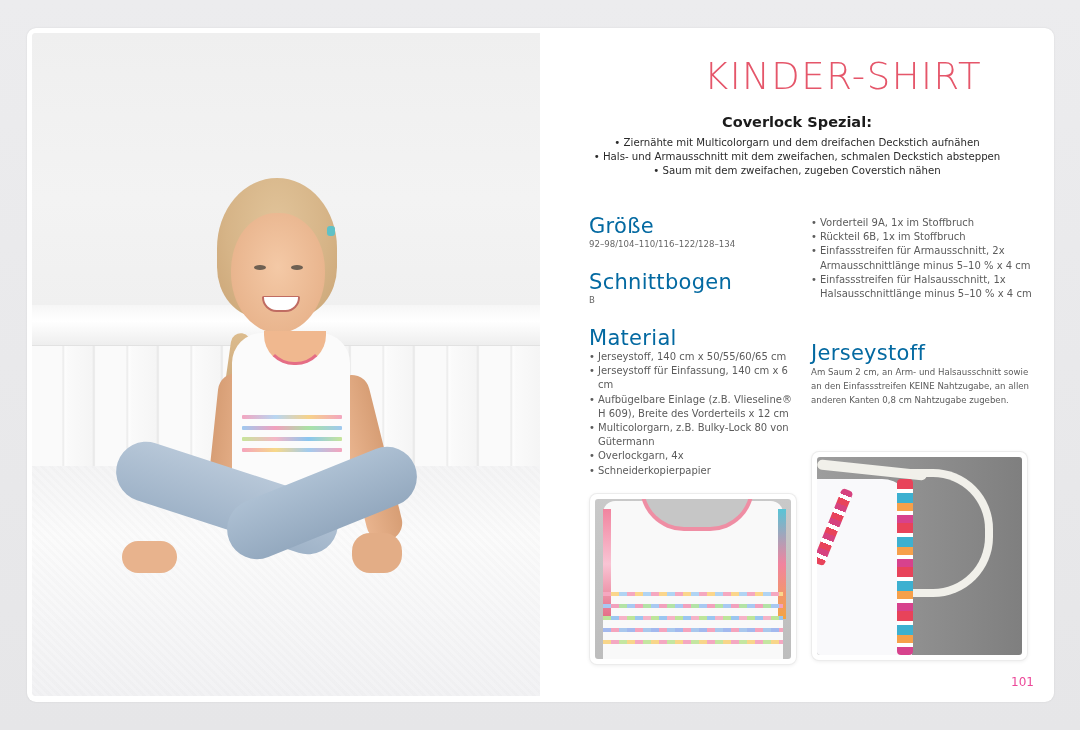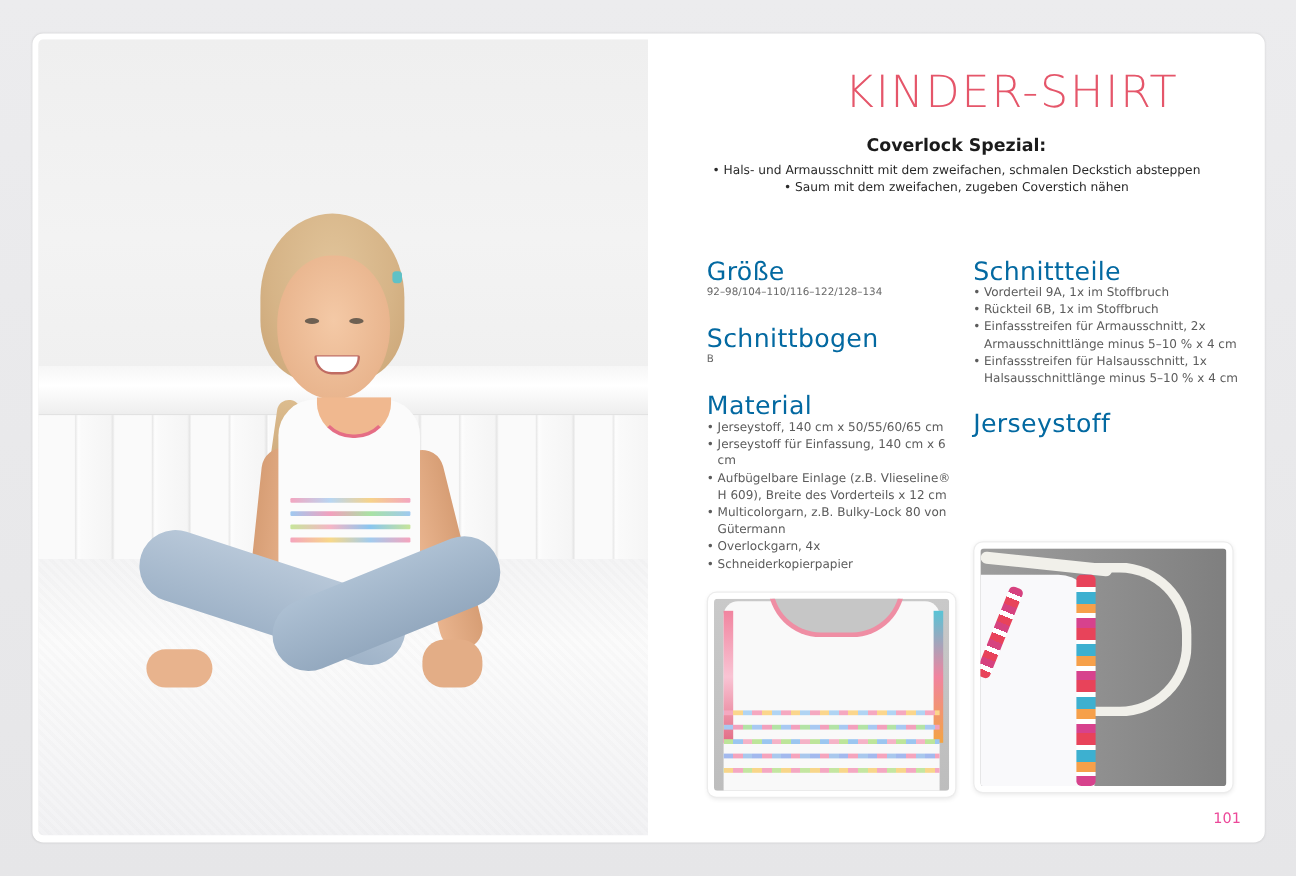--- a/index.html
+++ b/index.html
@@ -173,20 +173,21 @@
     <div class="clip"></div>
     <div class="leg-l"></div>
     <div class="leg-r"></div>
     <div class="foot-l"></div>
     <div class="foot-r"></div>
   </div>
 
   <h1 class="title">KINDER-SHIRT</h1>
   <h3 class="cover-heading">Coverlock Spezial:</h3>
   <ul class="cover-list">
+    <li>Ziernähte mit Multicolorgarn und dem dreifachen Deckstich aufnähen</li>
     <li>Hals- und Armausschnitt mit dem zweifachen, schmalen Deckstich absteppen</li>
     <li>Saum mit dem zweifachen, zugeben Coverstich nähen</li>
   </ul>
 
   <div class="section sec-groesse">
     <h2>Größe</h2>
     <div class="val">92–98/104–110/116–122/128–134</div>
   </div>
 
   <div class="section sec-bogen">
@@ -200,31 +201,31 @@
       <li>Jerseystoff, 140 cm x 50/55/60/65 cm</li>
       <li>Jerseystoff für Einfassung, 140 cm x 6 cm</li>
       <li>Aufbügelbare Einlage (z.B. Vlieseline® H 609), Breite des Vorderteils x 12 cm</li>
       <li>Multicolorgarn, z.B. Bulky-Lock 80 von Gütermann</li>
       <li>Overlockgarn, 4x</li>
       <li>Schneiderkopierpapier</li>
     </ul>
   </div>
 
   <div class="section sec-teile">
-    <h2>Schnittteile</h2>
     <ul>
       <li>Vorderteil 9A, 1x im Stoffbruch</li>
       <li>Rückteil 6B, 1x im Stoffbruch</li>
       <li>Einfassstreifen für Armausschnitt, 2x Armausschnittlänge minus 5–10 % x 4 cm</li>
       <li>Einfassstreifen für Halsausschnitt, 1x Halsausschnittlänge minus 5–10 % x 4 cm</li>
     </ul>
   </div>
 
   <div class="section sec-naht">
     <h2>Jerseystoff</h2>
+    <p>Am Saum 2 cm, an Arm- und Halsausschnitt sowie an den Einfassstreifen KEINE Nahtzugabe, an allen anderen Kanten 0,8 cm Nahtzugabe zugeben.</p>
   </div>
 
   <div class="photo-frame pf1">
     <div class="photo-inner">
       <div class="p1-bg"></div>
       <div class="p1-shirt"></div>
       <div class="p1-armband-l"></div>
       <div class="p1-armband-r"></div>
       <div class="p1-neck"></div>
       <div class="p1-stripe a"></div>

